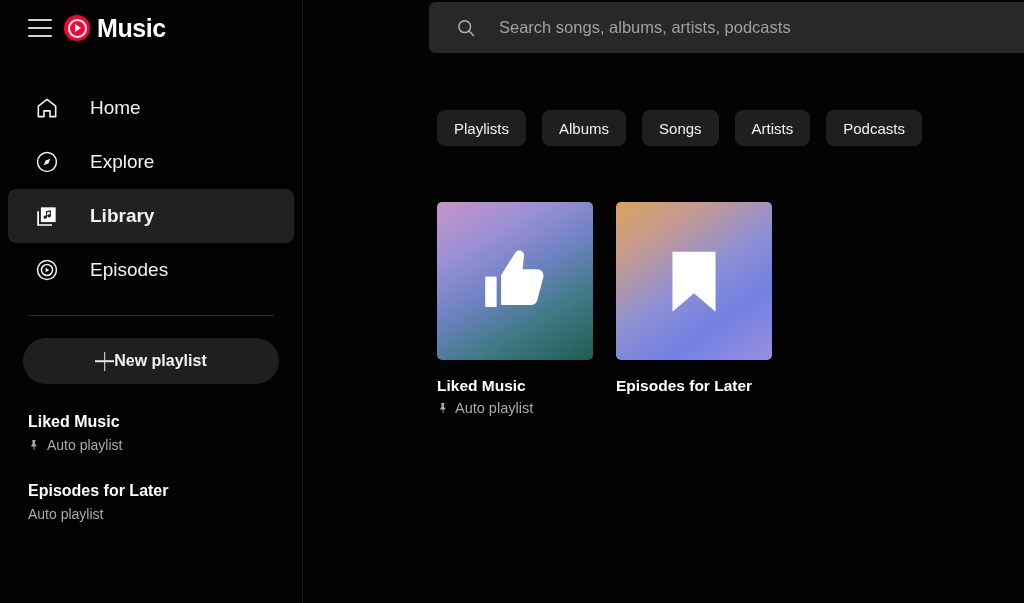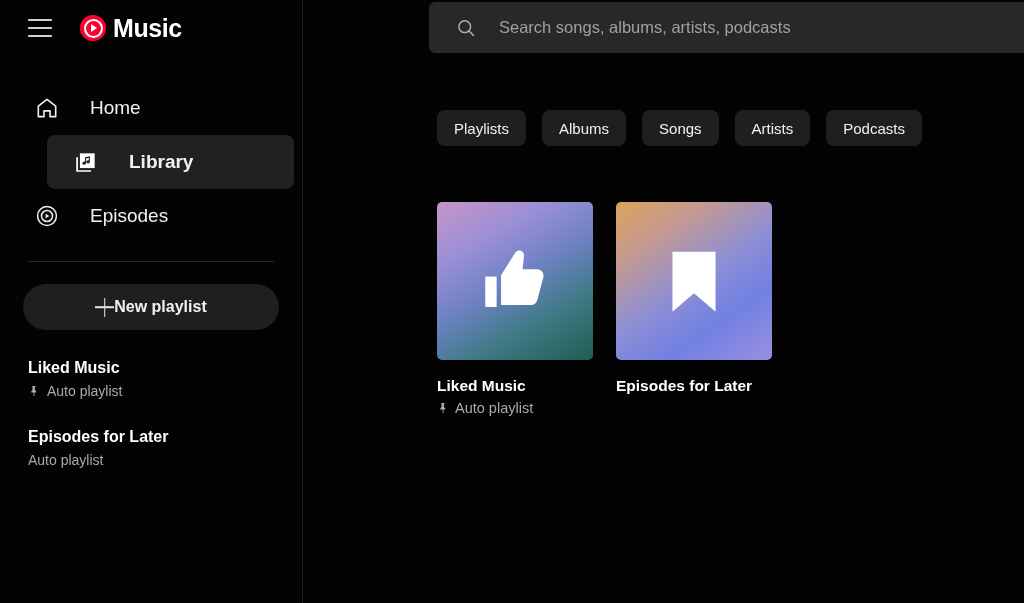--- a/index.html
+++ b/index.html
@@ -14,40 +14,40 @@
   .app { display:flex; width:1024px; height:603px; position:relative; }
 
   
   .sidebar {
     width:303px; height:603px; flex:0 0 303px;
     background:#030303; position:relative;
     border-right:1px solid #1c1c1c;
   }
   .brand-row {
     display:flex; align-items:center; height:56px;
-    padding-left:28px; gap:28px;
+    padding-left:28px; gap:12px;
   }
   .hamburger { width:24px; height:18px; display:flex; flex-direction:column;
     justify-content:space-between; cursor:pointer; }
   .hamburger span { display:block; height:1.6px; width:100%; background:#d4d4d4; border-radius:1px; }
   .logo-wrap { display:flex; align-items:center; gap:7px; }
   .yt-badge { width:26px; height:26px; border-radius:50%; background:#ff0033;
     display:flex; align-items:center; justify-content:center; }
   .yt-badge .ring { width:19px; height:19px; border-radius:50%; border:2px solid #fff;
     display:flex; align-items:center; justify-content:center; }
   .yt-badge .tri { width:0; height:0; border-left:6px solid #fff;
     border-top:4px solid transparent; border-bottom:4px solid transparent; margin-left:2px; }
   .wordmark { font-size:25px; font-weight:700; letter-spacing:-0.4px; color:#fff; }
 
   .nav { margin-top:25px; padding:0 8px; }
   .nav-item {
     display:flex; align-items:center; height:54px; gap:30px;
     padding-left:26px; border-radius:8px; cursor:pointer;
   }
-  .nav-item.active { background:#212121;margin-left:39px; }
+  .nav-item.active { background:#212121; }
   .nav-label { font-size:19px; color:#f1f1f1; font-weight:400; }
   .nav-item.active .nav-label { font-weight:600; }
   .nav-icon { width:26px; height:26px; flex:0 0 26px; display:flex;
     align-items:center; justify-content:center; }
   .nav-icon svg { display:block; }
 
   .divider { height:1px; background:#272727; margin:18px 28px 0 28px; }
 
   .new-playlist {
     margin:22px 23px 0 23px; height:46px; border-radius:23px;
@@ -122,20 +122,29 @@
 
       <div class="nav-item">
         <span class="nav-icon">
           <svg viewBox="0 0 24 24" fill="none" stroke="#f1f1f1" stroke-width="1.5" stroke-linejoin="round" stroke-linecap="round">
             <path d="M4 10.2 12 4l8 6.2V20h-5.2v-5.4H9.2V20H4z"></path>
           </svg>
         </span>
         <span class="nav-label">Home</span>
       </div>
 
+      <div class="nav-item">
+        <span class="nav-icon">
+          <svg viewBox="0 0 24 24" fill="none" stroke="#f1f1f1" stroke-width="1.4">
+            <circle cx="12" cy="12" r="8.7"></circle>
+            <path d="M15.1 8.9 13.3 13.3 8.9 15.1 10.7 10.7z" fill="#f1f1f1" stroke="none"></path>
+          </svg>
+        </span>
+        <span class="nav-label">Explore</span>
+      </div>
 
       <div class="nav-item active">
         <span class="nav-icon">
           <svg viewBox="0 0 24 24">
             <path d="M3 7.5h1.6v12H16.6v1.6H3z" fill="#fff"></path>
             <rect x="6.4" y="4" width="13.6" height="13.6" fill="#fff"></rect>
             <path d="M15.6 6.6v5.1c0 .95-.8 1.6-1.75 1.6s-1.6-.62-1.6-1.45.72-1.5 1.62-1.5c.28 0 .5.05.7.14V8.1l-2.5.6v4.25c0 .95-.78 1.6-1.72 1.6-.9 0-1.6-.6-1.6-1.45 0-.82.72-1.5 1.6-1.5.28 0 .52.05.74.15V7.6z" fill="#212121"></path>
           </svg>
         </span>
         <span class="nav-label">Library</span>

